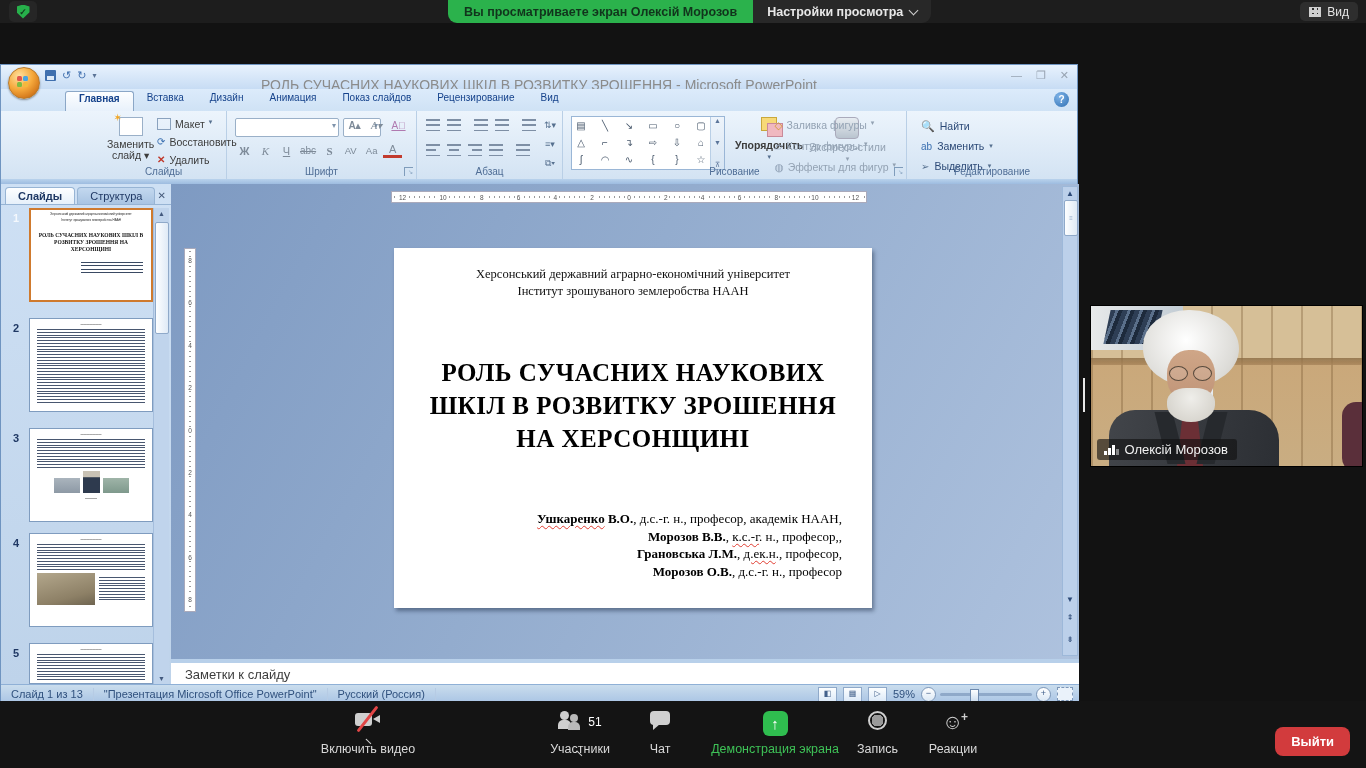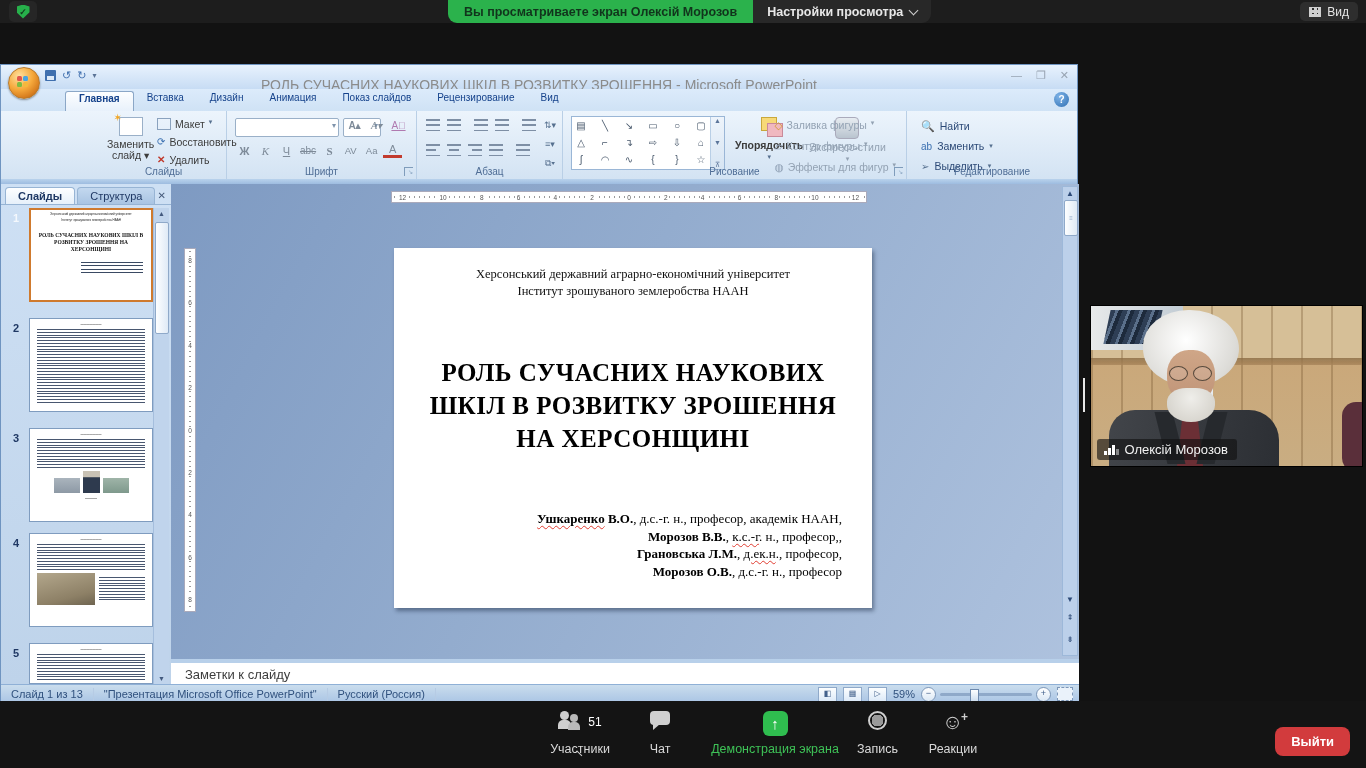--- a/index.html
+++ b/index.html
@@ -670,20 +670,31 @@
           <i></i>
           <i></i>
         </span>
       <span>Олексій Морозов</span>
     </div>
   </div>
 
   <div id="ztoolbar">
 
 
+    <div class="zgroup" style="left:258px;width:220px;">
+      <div class="icon-row">
+        <span class="cam">
+            <u></u>
+            <i></i>
+            <span class="slash" style="left:11px;top:-8px;"></span>
+          </span>
+        <span class="chev up"></span>
+      </div>
+      <span class="zlabel">Включить видео</span>
+    </div>
 
     <div class="zgroup" style="left:520px;width:120px;">
       <div class="icon-row" style="gap:16px;">
         <span style="display:flex;align-items:center;">
           <span class="ppl">
               <u></u>
               <s></s>
               <span class="p2a"></span>
               <span class="p2b"></span>
             </span>

